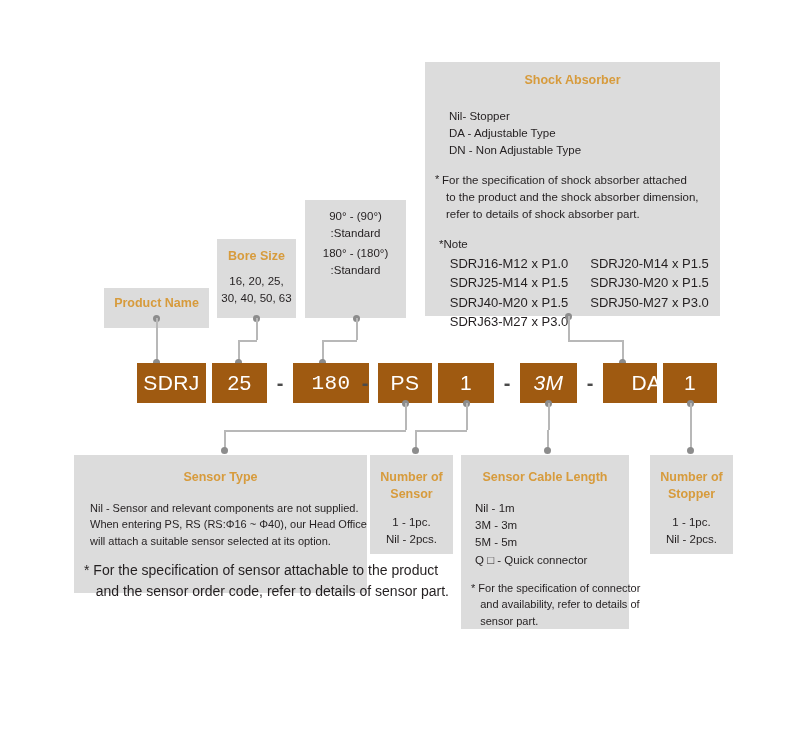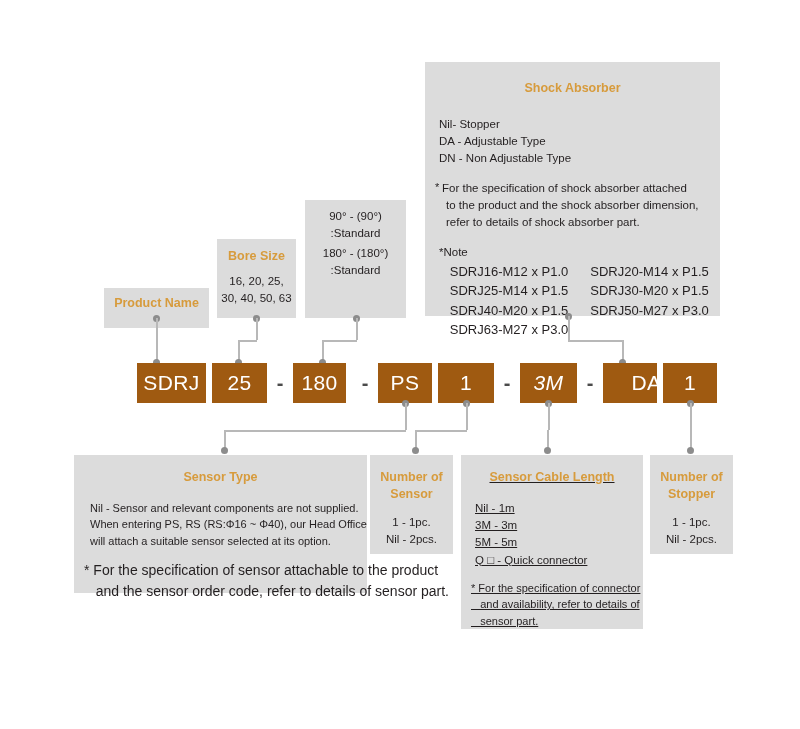--- a/index.html
+++ b/index.html
@@ -111,23 +111,23 @@
   <div class="panel" style="left:305px; top:200px; width:101px; height:118px;">
     <div class="panel-body center" style="margin-top:8px;">
       <div class="ln">90° - (90°)</div>
       <div class="ln">:Standard</div>
       <div class="ln" style="margin-top:2px;">180° - (180°)</div>
       <div class="ln">:Standard</div>
     </div>
   </div>
 
   <div class="panel" style="left:425px; top:62px; width:295px; height:254px;">
-    <div class="panel-title" style="padding-top:18px;">Shock Absorber</div>
-
-    <div class="panel-body" style="margin-top:19px; padding-left:14px;">
+    <div class="panel-title" style="padding-top:10px;">Shock Absorber</div>
+
+    <div class="panel-body" style="margin-top:19px; padding-left:24px;">
       <div class="ln">Nil- Stopper</div>
       <div class="ln">DA - Adjustable Type</div>
       <div class="ln">DN - Non Adjustable Type</div>
     </div>
 
     <div class="panel-body" style="margin-top:12px; padding-left:10px; position:relative;">
       <span style="position:absolute; left:10px; top:-1px; font-size:11px;">*</span>
       <div style="padding-left:7px;">
         <div class="ln">For the specification of shock absorber attached</div>
         <div class="ln" style="padding-left:4px;">to the product and the shock absorber dimension,</div>
@@ -171,21 +171,21 @@
   <div class="lead h" style="left:568px; top:340px; width:55px;"></div>
   <div class="lead v" style="left:622px; top:340px; height:23px;"></div>
   <div class="dot" style="left:619px; top:359px;"></div>
 
   <div class="chip" style="left:137px; top:363px; width:69px;">SDRJ</div>
 
   <div class="chip" style="left:212px; top:363px; width:55px;">25</div>
 
   <div class="dash" style="left:267px; top:363px; width:26px;">-</div>
 
-  <div class="chip" style="left:293px; top:363px; width:53px;">180</div>
+  <div class="chip" style="left:293px; top:363px; width:76px;font-family:Liberation Mono, monospace;">180</div>
 
   <div class="dash" style="left:352px; top:363px; width:26px;">-</div>
 
   <div class="chip" style="left:378px; top:363px; width:54px;">PS</div>
 
   <div class="chip" style="left:438px; top:363px; width:56px;">1</div>
 
   <div class="dash" style="left:494px; top:363px; width:26px;">-</div>
 
   <div class="chip" style="left:520px; top:363px; width:57px;font-style:italic;">3M</div>
@@ -233,21 +233,21 @@
 
   <div class="panel" style="left:370px; top:455px; width:83px; height:99px;">
     <div class="panel-title" style="padding-top:14px;">Number of</div>
     <div class="panel-title">Sensor</div>
     <div class="panel-body center" style="margin-top:11px;">
       <div class="ln">1 - 1pc.</div>
       <div class="ln">Nil - 2pcs.</div>
     </div>
   </div>
 
-  <div class="panel" style="left:461px; top:455px; width:182px; height:174px;text-decoration:underline;">
+  <div class="panel" style="left:461px; top:455px; width:168px; height:174px;">
     <div class="panel-title" style="padding-top:14px;">Sensor Cable Length</div>
     <div class="panel-body" style="margin-top:14px; padding-left:14px;">
       <div class="ln">Nil - 1m</div>
       <div class="ln">3M - 3m</div>
       <div class="ln">5M - 5m</div>
       <div class="ln">Q □ - Quick connector</div>
     </div>
     <div class="panel-body" style="margin-top:11px; padding-left:10px; font-size:11px;">
       <div class="ln">* For the specification of connector</div>
       <div class="ln">   and availability, refer to details of</div>

